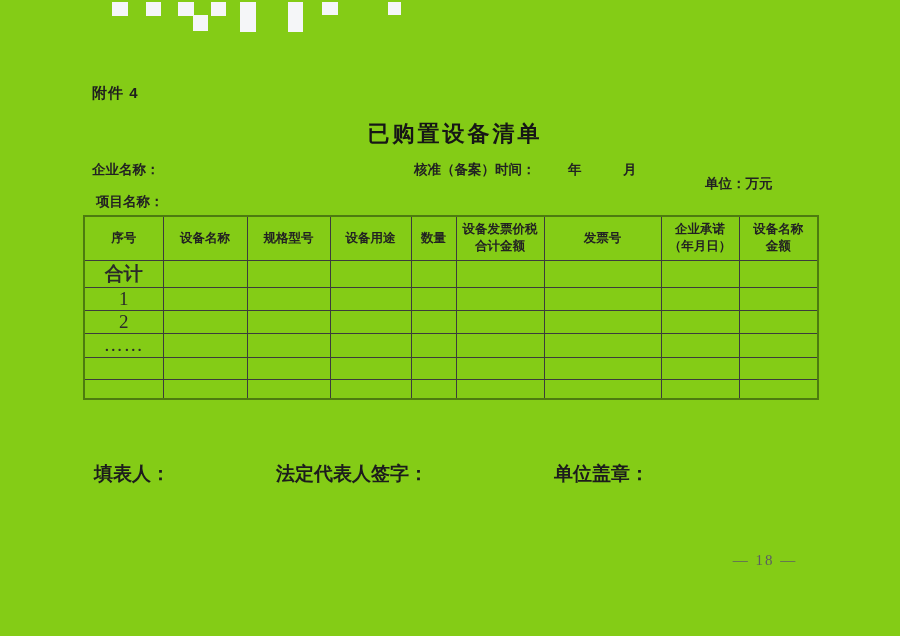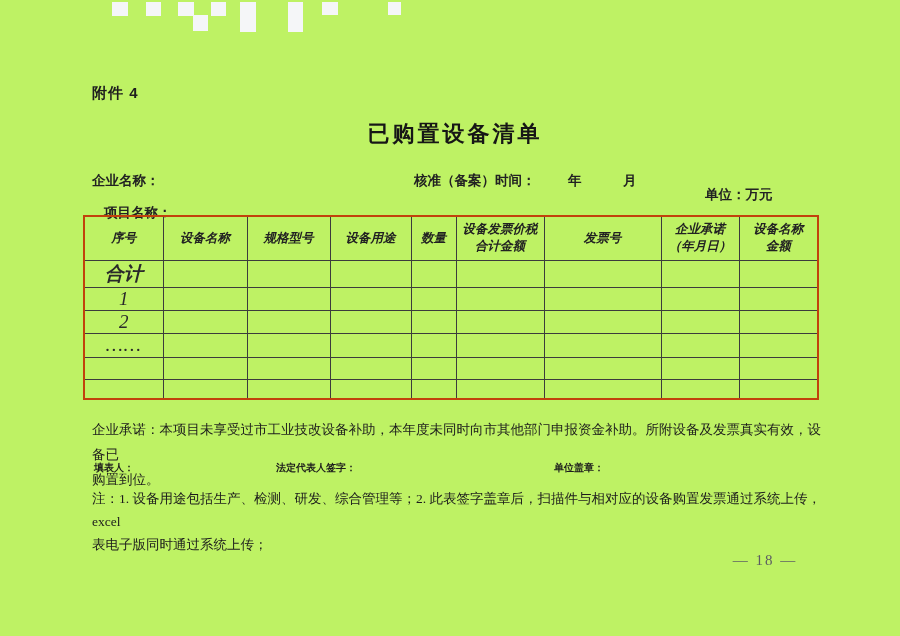--- a/index.html
+++ b/index.html
@@ -4,49 +4,48 @@
 <style>
   * { margin:0; padding:0; box-sizing:border-box; }
   html,body { width:900px; height:636px; }
   body {
     background:#ffffff;
     font-family:"Liberation Serif","DejaVu Serif",serif;
     color:#1e1e1e;
     position:relative;
     overflow:hidden;
   }
-  .page { position:absolute; inset:0; background:#bef264;padding-left:32px; }
+  .page { position:absolute; inset:0; background:#84cc16;padding-left:32px; }
 
   
   .ghost { position:absolute; background:#f5f6f8; }
 
   .attachment-label{
     position:absolute; left:92px; top:84px;
     font-family:"Liberation Sans","DejaVu Sans",sans-serif;
     font-weight:700; font-size:15px; letter-spacing:1px;
   }
   .doc-title{
     position:absolute; left:0; top:119px; width:910px;
     text-align:center; font-weight:700; font-size:22px; letter-spacing:3px;
     color:#161616;
   }
   .meta{ position:absolute; font-size:13.5px; font-weight:600;
-    font-family:"Liberation Sans","DejaVu Sans",sans-serif; color:#222;margin-top:11px; }
+    font-family:"Liberation Sans","DejaVu Sans",sans-serif; color:#222; }
   .m-company{ left:92px; top:161px; }
   .m-approval{ left:414px; top:161px; }
   .m-year{ left:568px; top:161px; }
   .m-month{ left:623px; top:161px; }
   .m-unit{ left:705px; top:175px; }
-  .m-project{ left:104px; top:193px; }
+  .m-project{ left:96px; top:193px; }
 
   table.equip{
     position:absolute; left:83px; top:215px;
     width:734px; table-layout:fixed; border-collapse:collapse;
-    border:2px solid #c2410c;
-    font-style:italic;
+    border:2px solid #4d7c0f;
   }
   table.equip td, table.equip th{
     border:1px solid #3c3c3c;
     text-align:center; vertical-align:middle;
     overflow:hidden; padding:0;
   }
   table.equip th{
     height:44px; font-size:12.5px; line-height:17px;
     font-weight:600; white-space:pre-line;
     font-family:"Liberation Sans","DejaVu Sans",sans-serif; color:#222;
@@ -56,21 +55,21 @@
   tr.r1 td{ height:22px; }
   tr.r2 td{ height:23px; }
   tr.r3 td{ height:24px; letter-spacing:1px; }
   tr.r4 td{ height:22px; }
   tr.r5 td{ height:20px; }
 
   .promise{
     position:absolute; left:92px; top:417px; width:730px;
     font-size:13.5px; line-height:25px; color:#1c1c1c;
   }
-  .sig{ position:absolute; top:461px; font-size:10px; font-weight:700;
+  .sig{ position:absolute; top:461px; font-size:19px; font-weight:700;
     font-family:"Liberation Sans","DejaVu Sans",sans-serif; color:#1c1c1c; }
   .sig-filler{ left:94px; }
   .sig-legal{ left:252px;margin-left:24px; }
   .sig-seal{ left:554px; }
   .note{
     position:absolute; left:92px; top:487px; width:732px;
     font-size:13.5px; line-height:23px; color:#1c1c1c;
   }
   .page-number{
     position:absolute; left:715px; top:552px; width:100px;
@@ -194,29 +193,21 @@
         <td></td>
           <td></td>
         <td></td>
           <td></td>
         <td></td>
           <td></td>
       </tr>
     </tbody>
   </table>
 
-  <div class="promise">
-    <div>企业承诺：本项目未享受过市工业技改设备补助，本年度未同时向市其他部门申报资金补助。所附设备及发票真实有效，设备已</div>
-    <div>购置到位。</div>
-  </div>
 
   <div class="sig sig-filler">填表人：</div>
   <div class="sig sig-legal">法定代表人签字：</div>
   <div class="sig sig-seal">单位盖章：</div>
 
-  <div class="note">
-    <div>注：1. 设备用途包括生产、检测、研发、综合管理等；2. 此表签字盖章后，扫描件与相对应的设备购置发票通过系统上传，excel</div>
-    <div>表电子版同时通过系统上传；</div>
-  </div>
 
   <div class="page-number">— 18 —</div>
 
 </div>
 
 </body></html>

